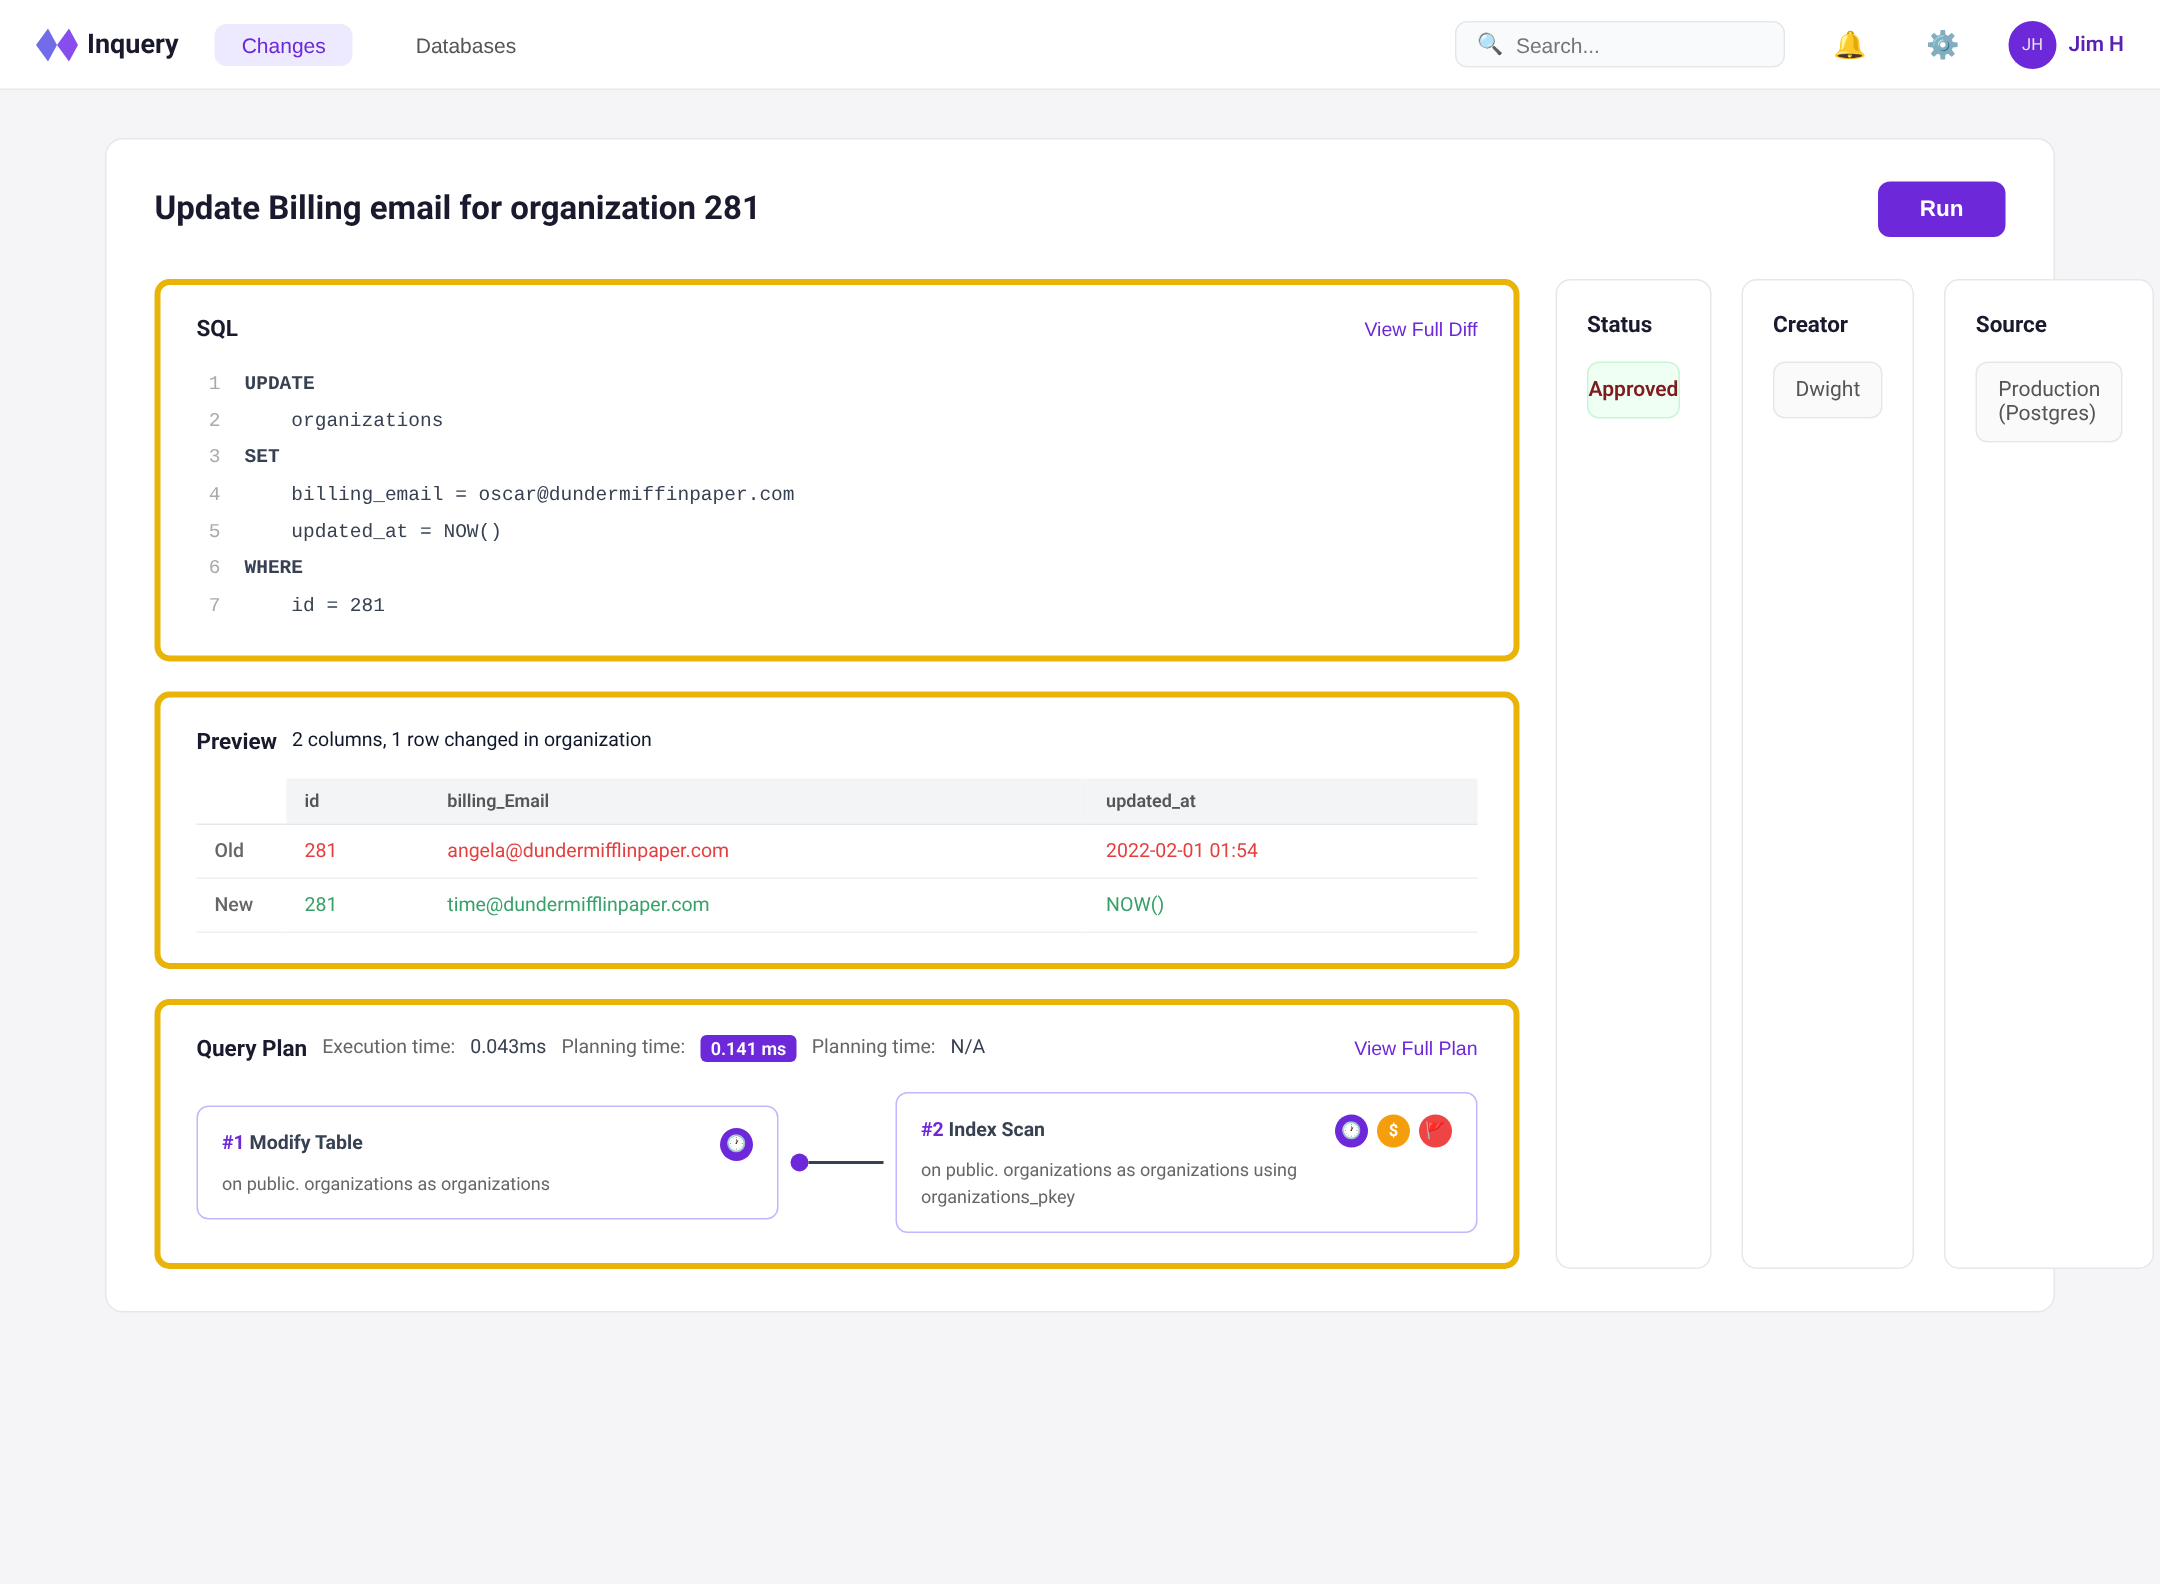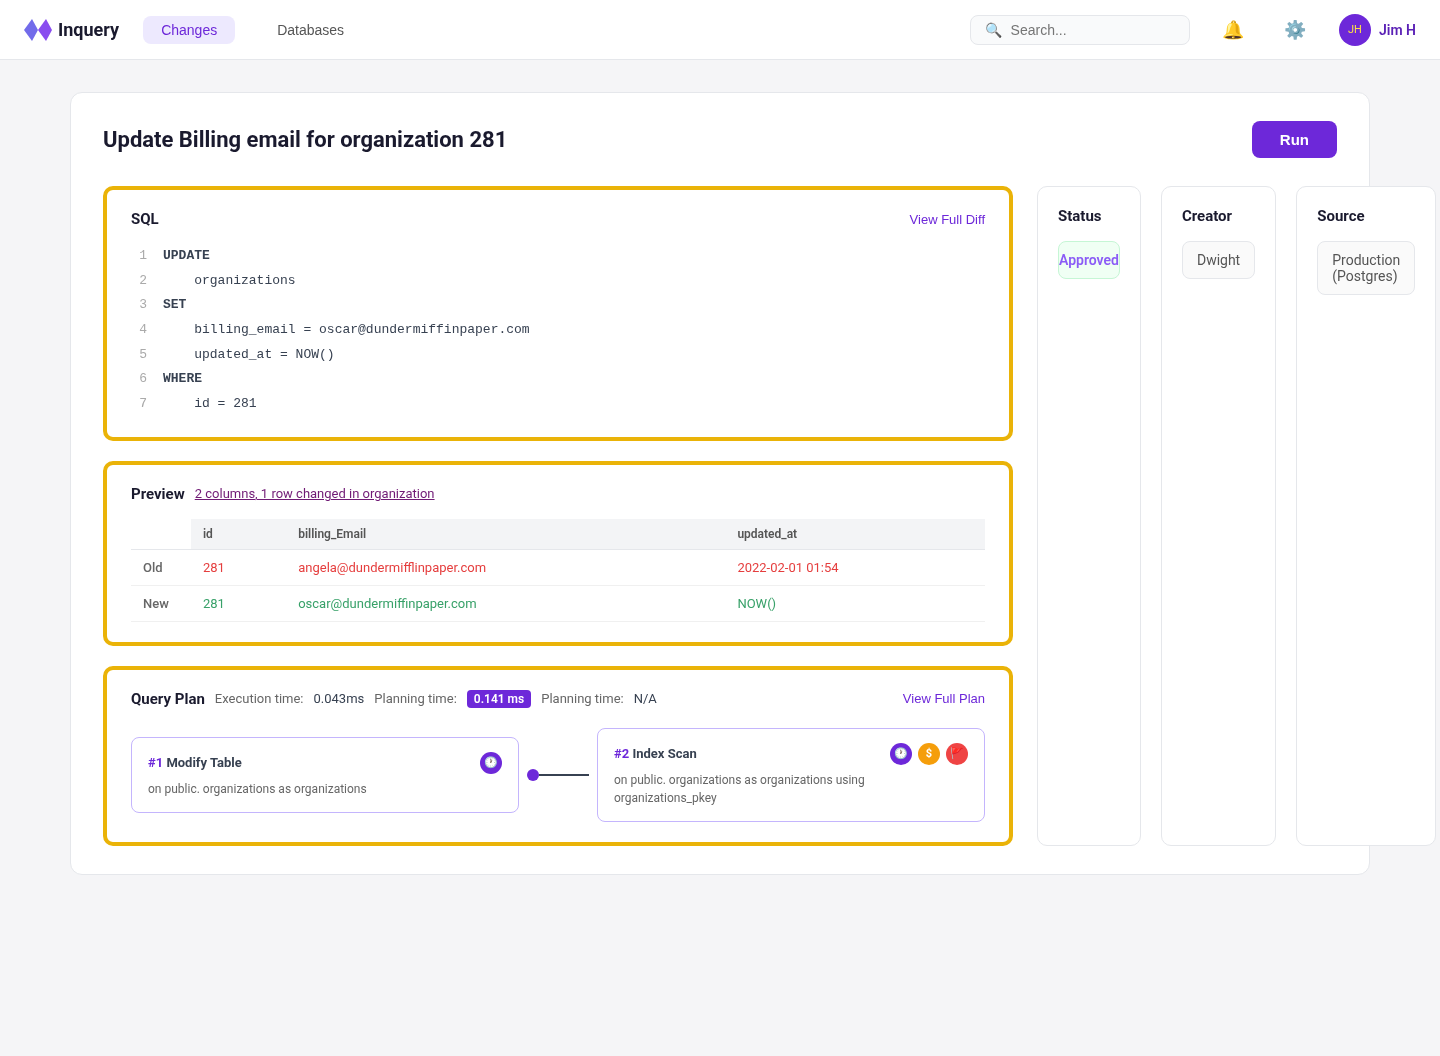--- a/index.html
+++ b/index.html
@@ -8,21 +8,21 @@
     
     .navbar { background: #fff; border-bottom: 1px solid #e5e7eb; display: flex; align-items: center; padding: 0 24px; height: 60px; gap: 24px; }
     .nav-logo { display: flex; align-items: center; gap: 6px; font-weight: 700; font-size: 18px; color: #1a1a2e; }
     .logo-icon { width: 28px; height: 22px; }
     .nav-btn { padding: 6px 18px; border-radius: 8px; border: none; cursor: pointer; font-size: 14px; font-weight: 500; }
     .nav-btn.active { background: #ede9fe; color: #6d28d9; }
     .nav-btn.plain { background: transparent; color: #555; }
     .nav-spacer { flex: 1; }
     .search-box { display: flex; align-items: center; gap: 8px; border: 1px solid #e5e7eb; border-radius: 8px; padding: 6px 14px; background: #f9fafb; color: #999; font-size: 14px; min-width: 220px; }
     .nav-icon-btn { background: none; border: none; cursor: pointer; color: #666; font-size: 18px; padding: 4px 8px; }
-    .avatar { width: 32px; height: 32px; border-radius: 50%; background: #6d28d9; display: flex; align-items: center; justify-content: center; color: #fde047; font-size: 13px; overflow: hidden; }
+    .avatar { width: 32px; height: 32px; border-radius: 50%; background: #6d28d9; display: flex; align-items: center; justify-content: center; color: #e5e5e5; font-size: 13px; overflow: hidden; }
     .user-name { font-weight: 600; color: #5b21b6; font-size: 14px; }
 
     
     .main { padding: 32px 40px; max-width: 1380px; margin: 0 auto; }
     .page-card { background: #fff; border-radius: 12px; border: 1px solid #e5e7eb; padding: 28px 32px; }
 
     
     .page-header { display: flex; align-items: center; justify-content: space-between; margin-bottom: 28px; }
     .page-title { font-size: 22px; font-weight: 700; color: #1a1a2e; }
     .run-btn { background: #6d28d9; color: #fff; border: none; border-radius: 8px; padding: 10px 28px; font-size: 15px; font-weight: 600; cursor: pointer; }
@@ -41,21 +41,21 @@
 
     
     .code-block { font-family: 'Courier New', monospace; font-size: 13px; line-height: 1.9; }
     .code-line { display: flex; gap: 16px; }
     .line-num { color: #aaa; min-width: 16px; text-align: right; user-select: none; }
     .line-code { color: #374151; }
     .kw { color: #374151; font-weight: 600; }
 
     
     .preview-header { display: flex; align-items: center; gap: 10px; margin-bottom: 16px; }
-    .preview-subtitle { font-size: 13px; color: #701a75; font-weight: 400; text-decoration: underline; }
+    .preview-subtitle { font-size: 13px; color: #0f172a; font-weight: 400; }
 
     
     .diff-table { width: 100%; border-collapse: collapse; }
     .diff-table th { background: #f3f4f6; padding: 8px 12px; font-size: 12px; font-weight: 600; color: #555; text-align: left; border-bottom: 1px solid #e5e7eb; }
     .diff-table td { padding: 10px 12px; font-size: 13px; border-bottom: 1px solid #f0f0f0; }
     .row-label { color: #666; font-weight: 500; padding: 10px 4px; font-size: 13px; }
     .old-val { color: #e53e3e; }
     .new-val { color: #38a169; }
 
     
@@ -76,21 +76,21 @@
     .plan-icon.flag { background: #ef4444; }
     .plan-node-desc { font-size: 12px; color: #666; line-height: 1.5; }
     .plan-connector { display: flex; align-items: center; padding: 0 8px; }
 
     
     .right-col { display: flex; flex-direction: row; gap: 20px; }
     .sidebar-card { border: 1px solid #e5e7eb; border-radius: 10px; padding: 20px; background: #fff; }
     .sidebar-section-title { font-size: 15px; font-weight: 700; color: #1a1a2e; margin-bottom: 16px; }
 
     
-    .status-approved { background: #f0fff4; border: 1px solid #c6f6d5; border-radius: 8px; padding: 10px 0; text-align: center; color: #8b5cf6; font-weight: 600; font-size: 14px; }
+    .status-approved { background: #f0fff4; border: 1px solid #c6f6d5; border-radius: 8px; padding: 10px 0; text-align: center; color: #7f1d1d; font-weight: 600; font-size: 14px; }
 
     
     .sidebar-value { font-size: 14px; color: #555; border: 1px solid #e5e7eb; border-radius: 8px; padding: 10px 14px; background: #fafafa; }
   </style>
 </head>
 <body>
 
 <nav class="navbar">
   <div class="nav-logo">
     <svg class="logo-icon" viewBox="0 0 28 22" fill="none">
@@ -191,21 +191,21 @@
             <tbody>
               <tr>
                 <td class="row-label">Old</td>
                 <td class="old-row old-val">281</td>
                 <td class="old-row old-val">angela@dundermifflinpaper.com</td>
                 <td class="old-row old-val">2022-02-01 01:54</td>
               </tr>
               <tr>
                 <td class="row-label">New</td>
                 <td class="new-row new-val">281</td>
-                <td class="new-row new-val">oscar@dundermiffinpaper.com</td>
+                <td class="new-row new-val">time@dundermifflinpaper.com</td>
                 <td class="new-row new-val">NOW()</td>
               </tr>
             </tbody>
           </table>
         </div>
 
         <div class="section-card">
           <div class="qp-header">
             <span class="section-title">Query Plan</span>
             <span class="qp-label">Execution time:</span>

